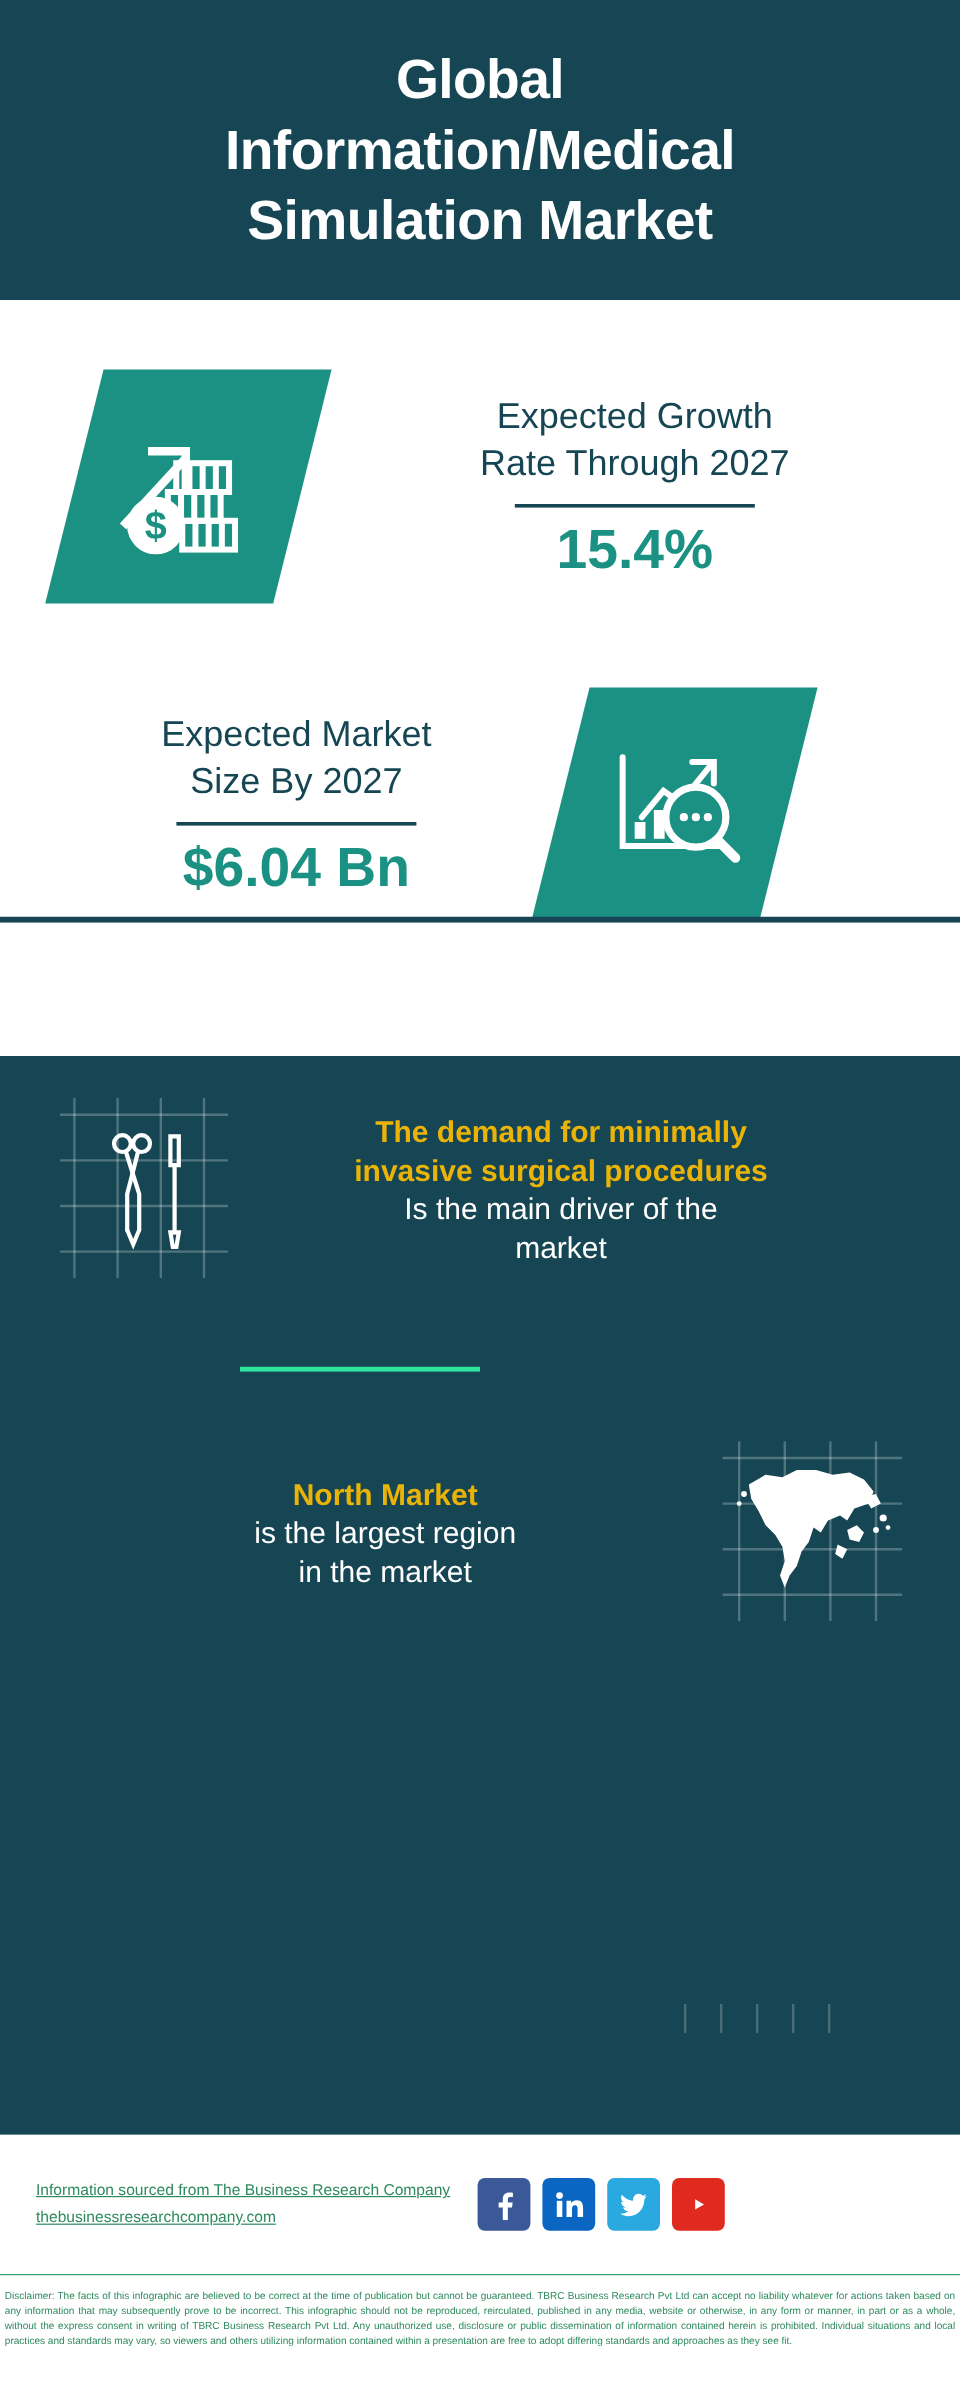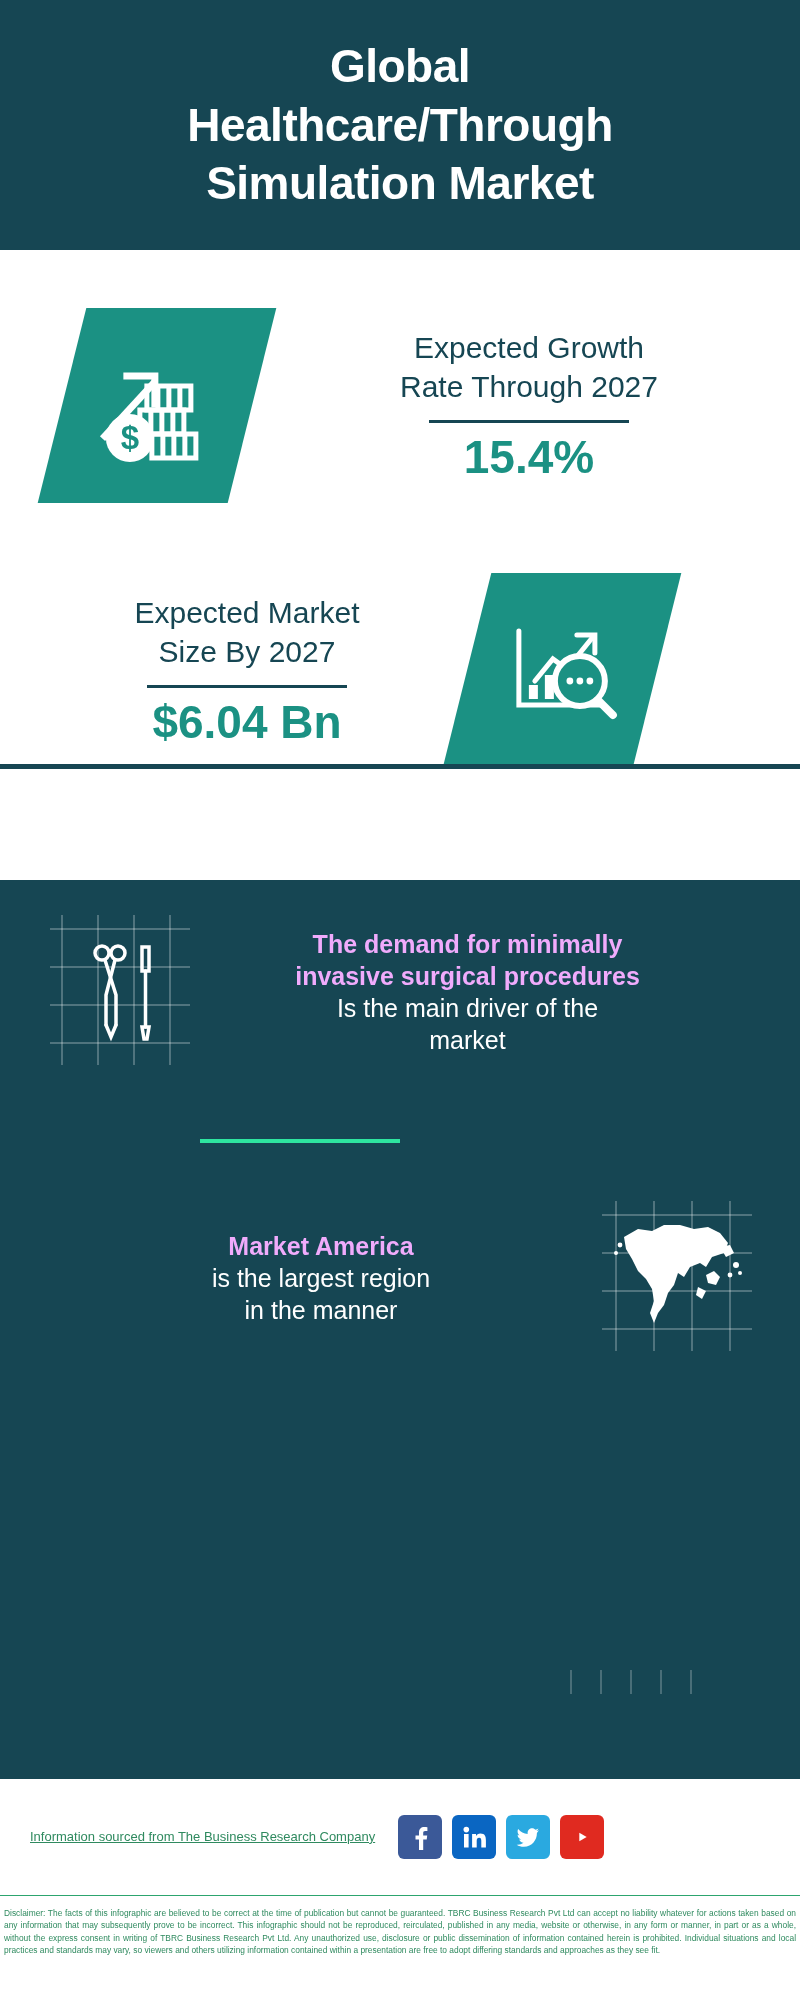--- a/index.html
+++ b/index.html
@@ -77,21 +77,21 @@
   
   .grid-dec { position:absolute; }
   .grid-dec .gl { position:absolute; background:rgba(255,255,255,0.22); }
 
   
   .dark-row {
     position:absolute; display:flex; align-items:center;
   }
   .dark-text { text-align:center; }
   .hl {
-    color:#f0abfc; font-size:25px; font-weight:bold; line-height:1.28;
+    color:#eab308; font-size:25px; font-weight:bold; line-height:1.28;
   }
   .sub {
     color:#ffffff; font-size:25px; font-weight:normal; line-height:1.3;
   }
 
   
   .footer {
     position:absolute; left:0; top:1779px; width:800px; height:116px;
     background:#ffffff;
     display:flex; align-items:center;
@@ -126,21 +126,21 @@
   }
 </style>
 </head>
 <body>
 
 <div class="page">
 
   <div class="header">
     <div class="header-title">
       <div>Global</div>
-      <div>Healthcare/Through</div>
+      <div>Information/Medical</div>
       <div>Simulation Market</div>
     </div>
   </div>
 
   <div class="stat1">
     <div class="badge-wrap">
       <div class="para-badge">
         <div class="para-inner">
           <svg width="120" height="112" viewBox="0 0 120 112">
             <g fill="none" stroke="#ffffff" stroke-width="7" stroke-linecap="square">
@@ -257,25 +257,25 @@
           <div>market</div>
         </div>
       </div>
     </div>
 
     <div style="position:absolute; left:200px; top:259px; width:200px; height:4px; background:#2ee5a0;"></div>
 
     <div class="dark-row" style="left:0; top:318px; width:800px; height:160px;">
       <div class="dark-text" style="flex:1; padding-left:40px;">
         <div class="hl">
-          <div>Market America</div>
+          <div>North Market</div>
         </div>
         <div class="sub">
           <div>is the largest region</div>
-          <div>in the manner</div>
+          <div>in the market</div>
         </div>
       </div>
       <div style="margin-right:48px; width:150px;">
         <svg width="150" height="150" viewBox="0 0 150 150">
           <g stroke="rgba(255,255,255,0.25)" stroke-width="2">
             <line x1="14" y1="0" x2="14" y2="150"></line>
             <line x1="52" y1="0" x2="52" y2="150"></line>
             <line x1="90" y1="0" x2="90" y2="150"></line>
             <line x1="128" y1="0" x2="128" y2="150"></line>
             <line x1="0" y1="14" x2="150" y2="14"></line>
@@ -303,20 +303,21 @@
       <div class="gl" style="left:30px; top:0; width:2px; height:24px;"></div>
       <div class="gl" style="left:60px; top:0; width:2px; height:24px;"></div>
       <div class="gl" style="left:90px; top:0; width:2px; height:24px;"></div>
       <div class="gl" style="left:120px; top:0; width:2px; height:24px;"></div>
     </div>
   </div>
 
   <div class="footer">
     <div class="footer-text">
       <div class="footer-line">Information sourced from The Business Research Company</div>
+      <div class="footer-line">thebusinessresearchcompany.com</div>
     </div>
     <div class="social">
       <div class="sicon fb">
         <svg width="26" height="26" viewBox="0 0 26 26">
             <path fill="#ffffff" d="M16.2 26V15.6h3.5l0.5-4.1h-4V8.9c0-1.2 0.3-2 2-2h2.2V3.2C20 3.1 18.7 3 17.2 3c-3.1 0-5.2 1.9-5.2 5.4v3.1H8.5v4.1H12V26H16.2z"></path>
           </svg>
       </div>
       <div class="sicon li">
         <svg width="26" height="26" viewBox="0 0 26 26">
             <g fill="#ffffff">

